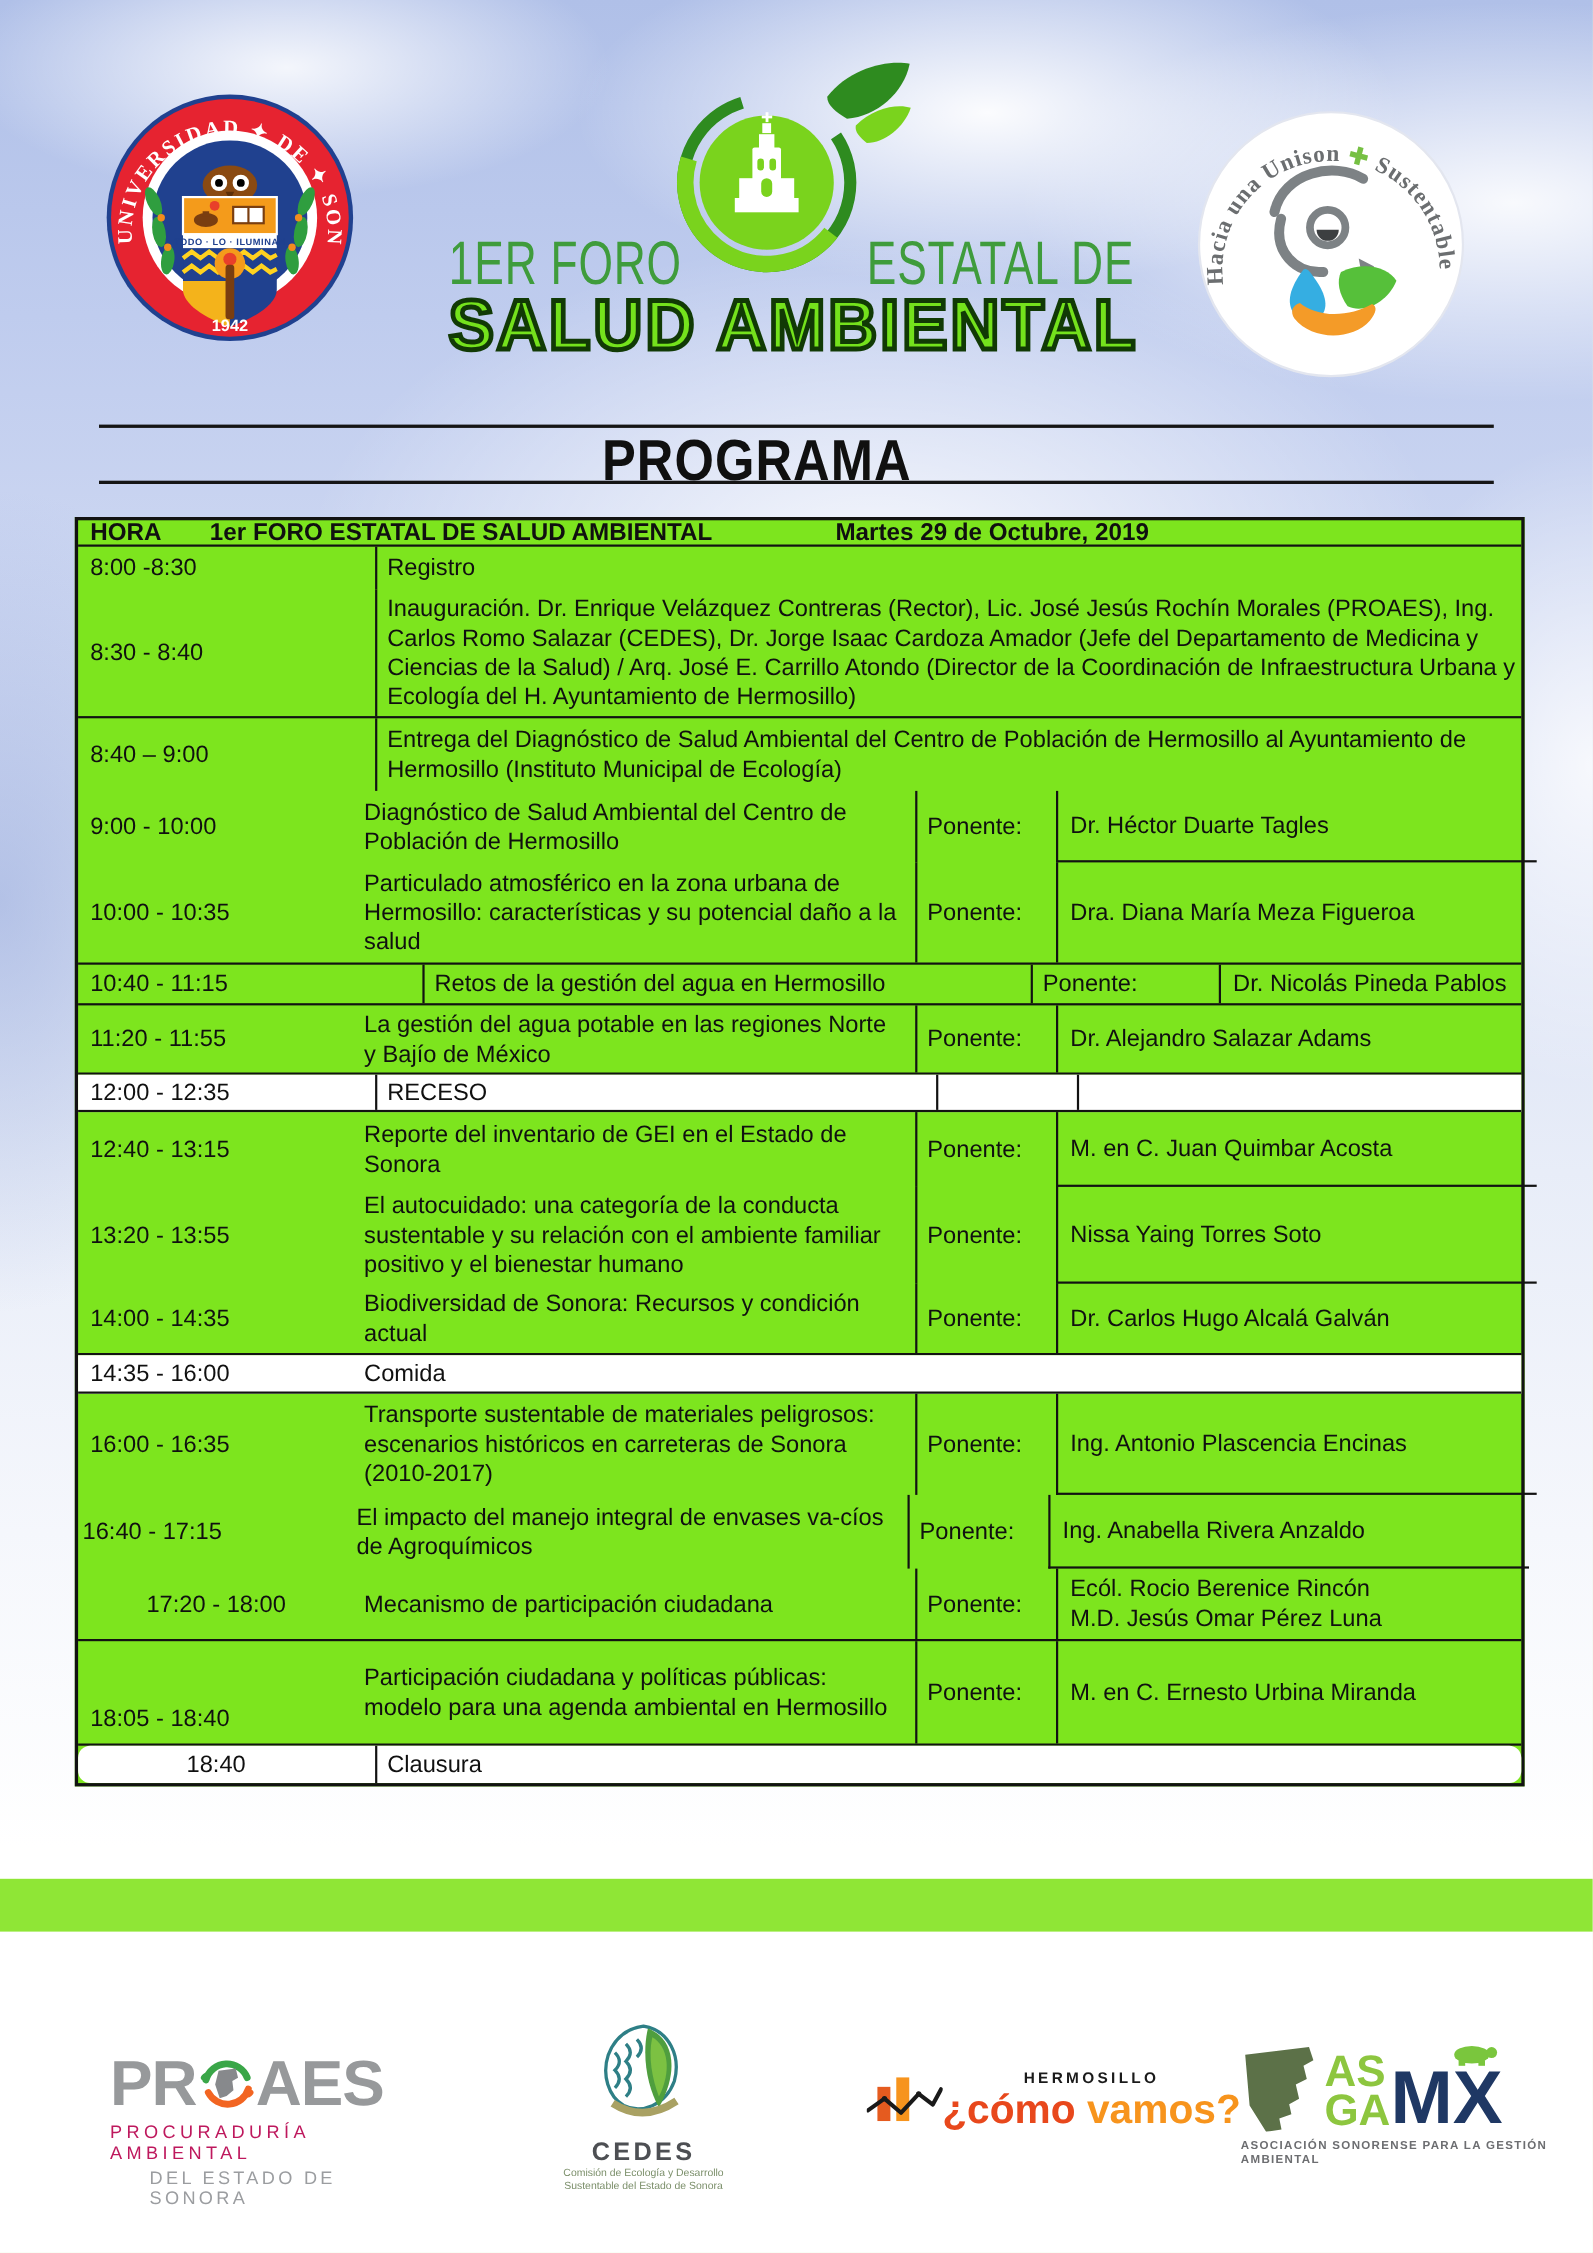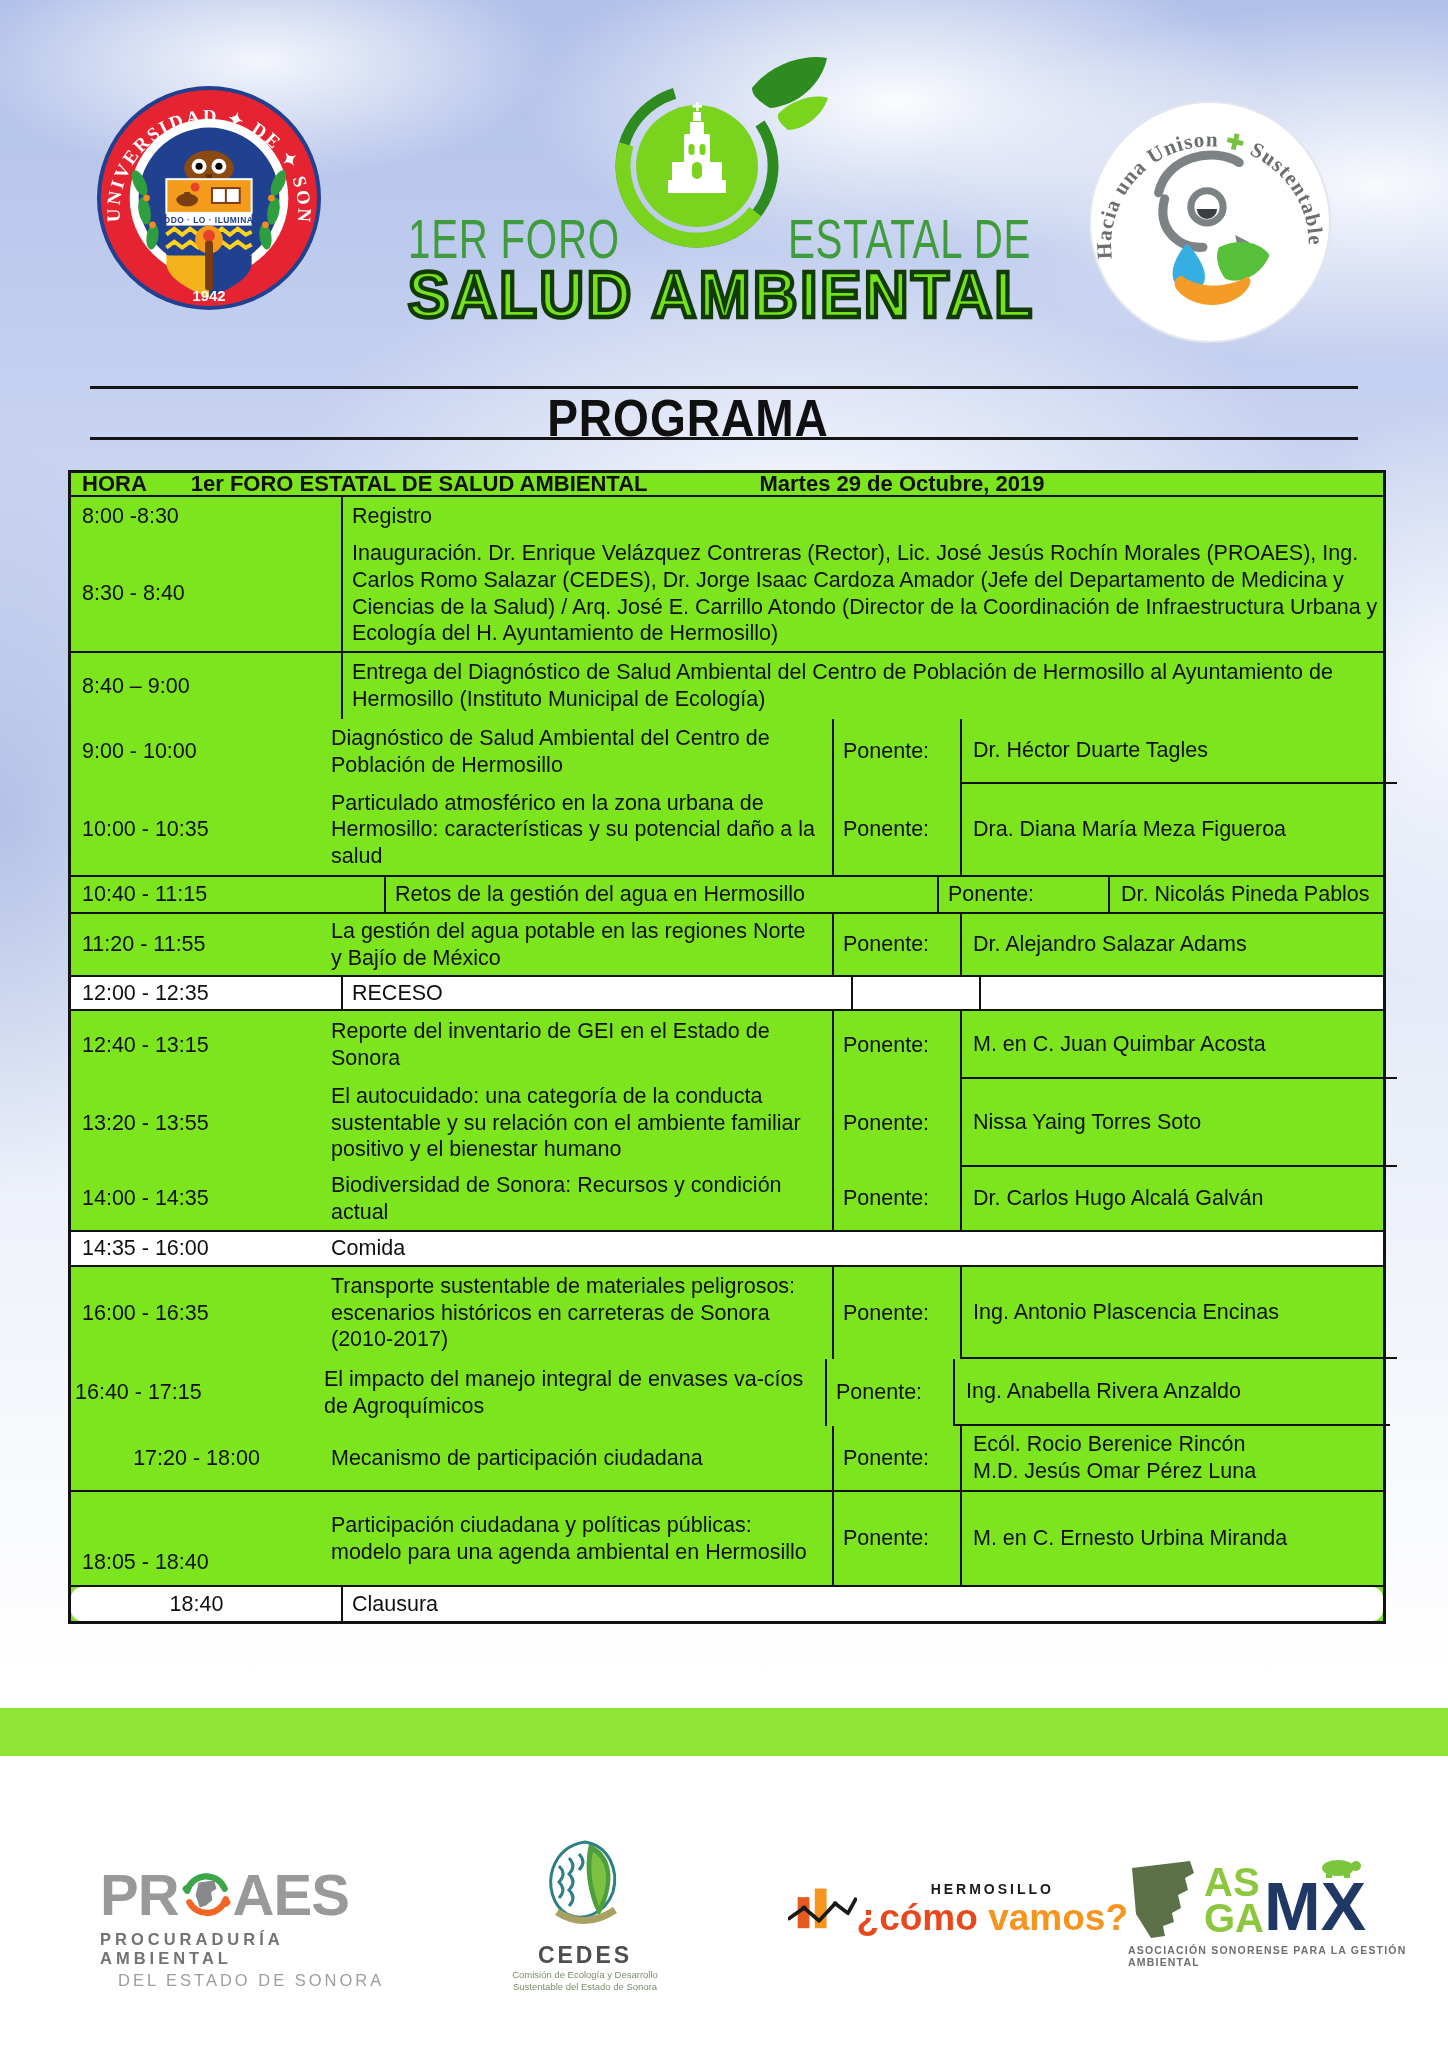--- a/index.html
+++ b/index.html
@@ -44,22 +44,22 @@
   .name.nb{border-bottom:2px solid #121212;}
   .hdr .cell{font-weight:700;font-size:22px;}
   .hdr-title{margin-left:44px;}
   .hdr-date{margin-left:112px;}
 
   
   .band{left:0;top:1708px;width:1448px;height:48px;background:#8fe636;}
   .proaes{left:100px;top:1866px;width:300px;}
   .proaes-acr{display:flex;align-items:center;color:#97999b;font-size:58px;font-weight:800;
               letter-spacing:-1px;line-height:1;}
-  .proaes-sub{color:#737373;font-size:16.5px;letter-spacing:4px;margin-top:6px;font-weight:bold;}
-  .proaes-sub2{color:#9b9da0;font-size:16.5px;letter-spacing:3px;margin-top:3px;margin-left:18px;}
+  .proaes-sub{color:#be185d;font-size:16.5px;letter-spacing:4px;margin-top:6px;}
+  .proaes-sub2{color:#9b9da0;font-size:16.5px;letter-spacing:3px;margin-top:3px;margin-left:36px;}
   .cedes{left:500px;top:1836px;width:170px;text-align:center;}
   .cedes-name{color:#4d4f53;font-size:23px;font-weight:700;letter-spacing:3px;margin-top:2px;}
   .cedes-cap{color:#7b8f6a;font-size:9.5px;line-height:1.25;}
   .hcv{left:788px;top:1864px;width:340px;height:92px;background:#fff;display:flex;align-items:center;}
   .hcv-city{color:#1a1a1a;font-size:14px;font-weight:700;letter-spacing:3px;text-align:center;}
   .hcv-q{font-size:37px;font-weight:800;white-space:nowrap;}
   .hcv-q .q1{color:#e8481c;}
   .hcv-q .q2{color:#f7941d;}
   .asga{left:1128px;top:1858px;width:312px;}
   .asga-cap{color:#6d6e71;font-size:10.5px;font-weight:700;letter-spacing:1.2px;margin-top:2px;}

